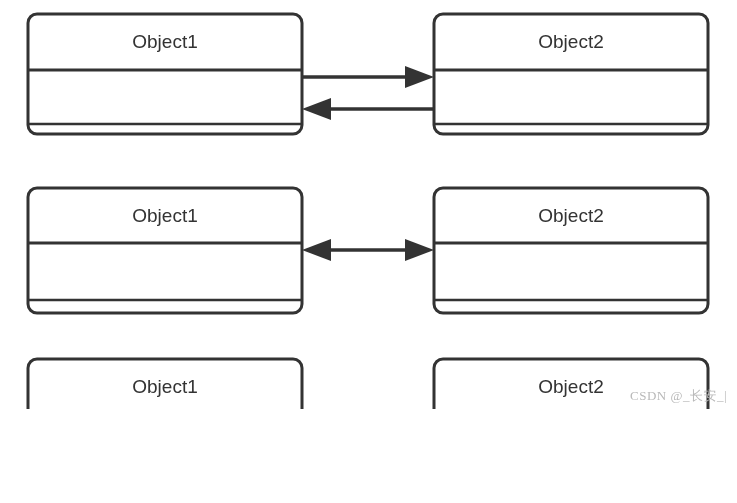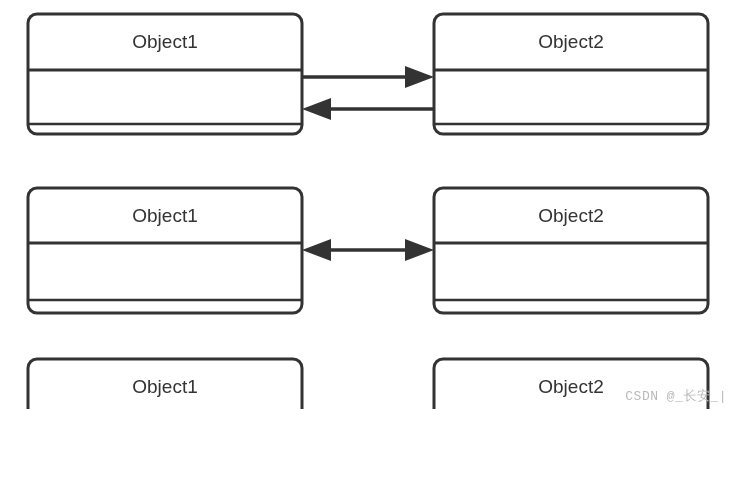--- a/index.html
+++ b/index.html
@@ -54,21 +54,21 @@
     fill: #333333;
     font-family: "Liberation Sans", "DejaVu Sans", sans-serif;
     font-size: 19px;
     text-anchor: middle;
     dominant-baseline: middle;
   }
   .watermark-text {
     position: absolute;
     right: 10px;
     bottom: 4px;
-    font-family: Liberation Mono, monospace;
+    font-family: Liberation Serif, serif;
     font-size: 13px;
     color: #b9b9b9;
     letter-spacing: 0.5px;
     white-space: nowrap;
     user-select: none;
   }
 </style>
 </head>
 <body>
 

